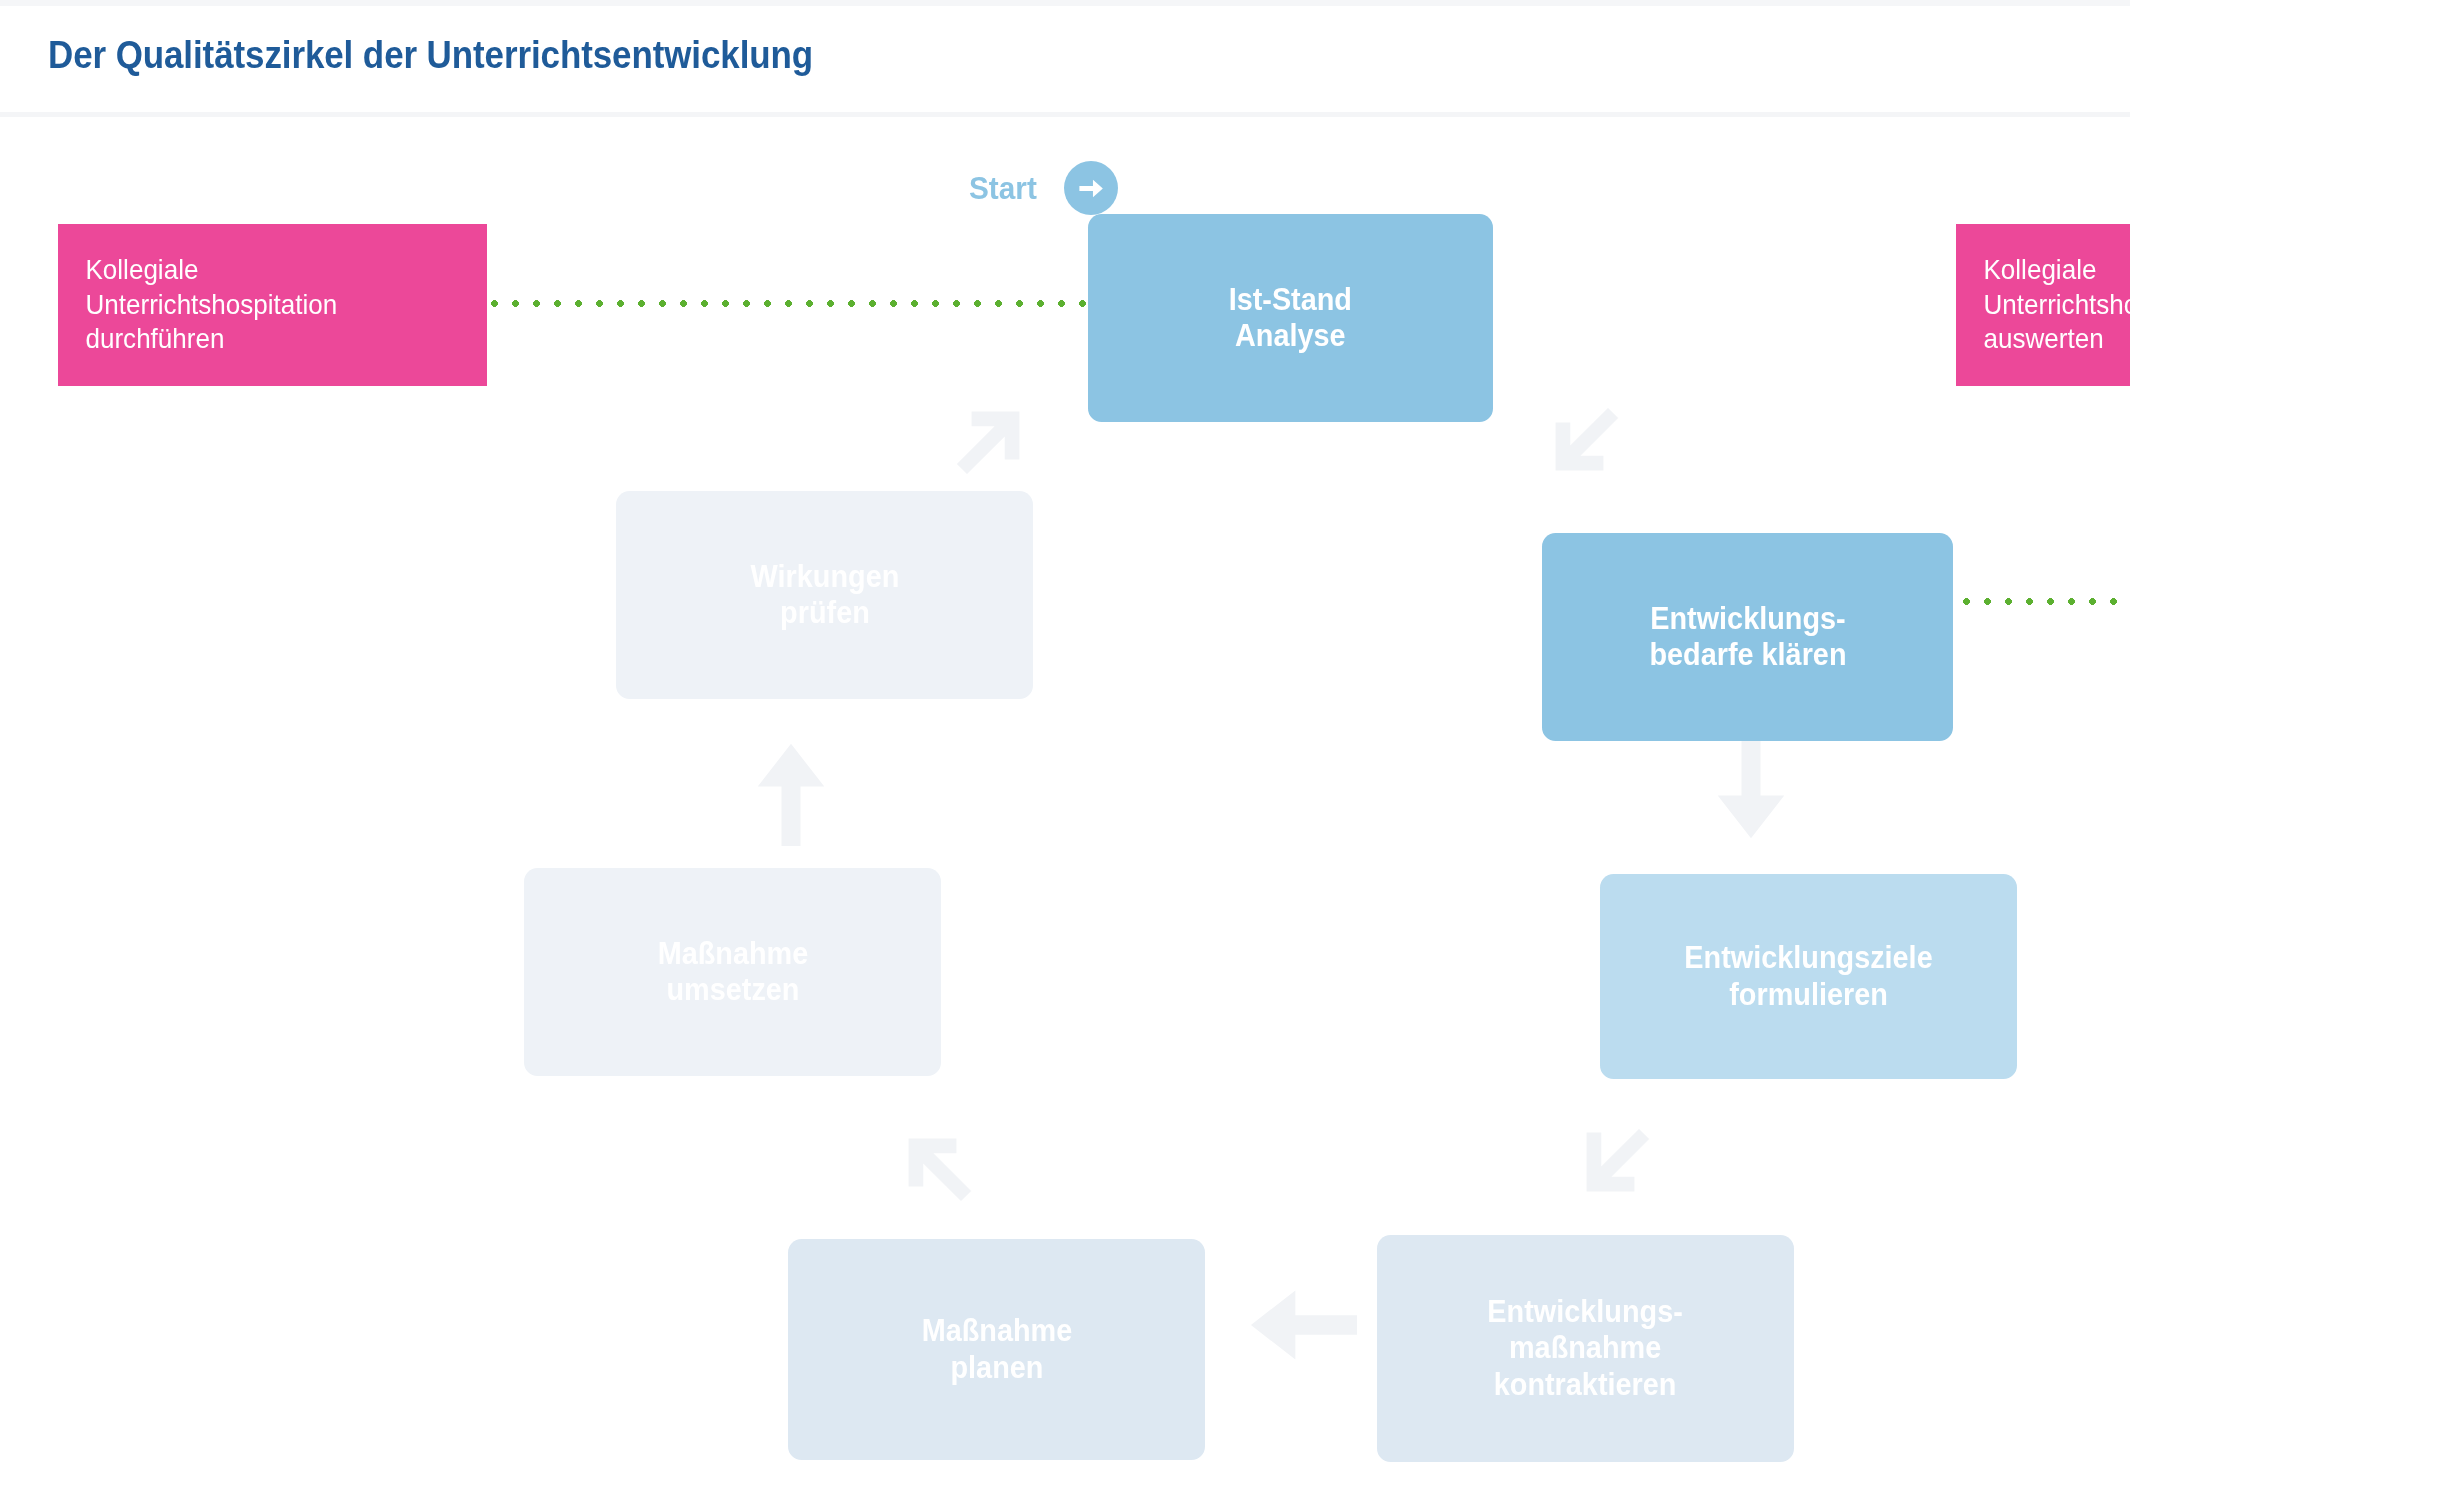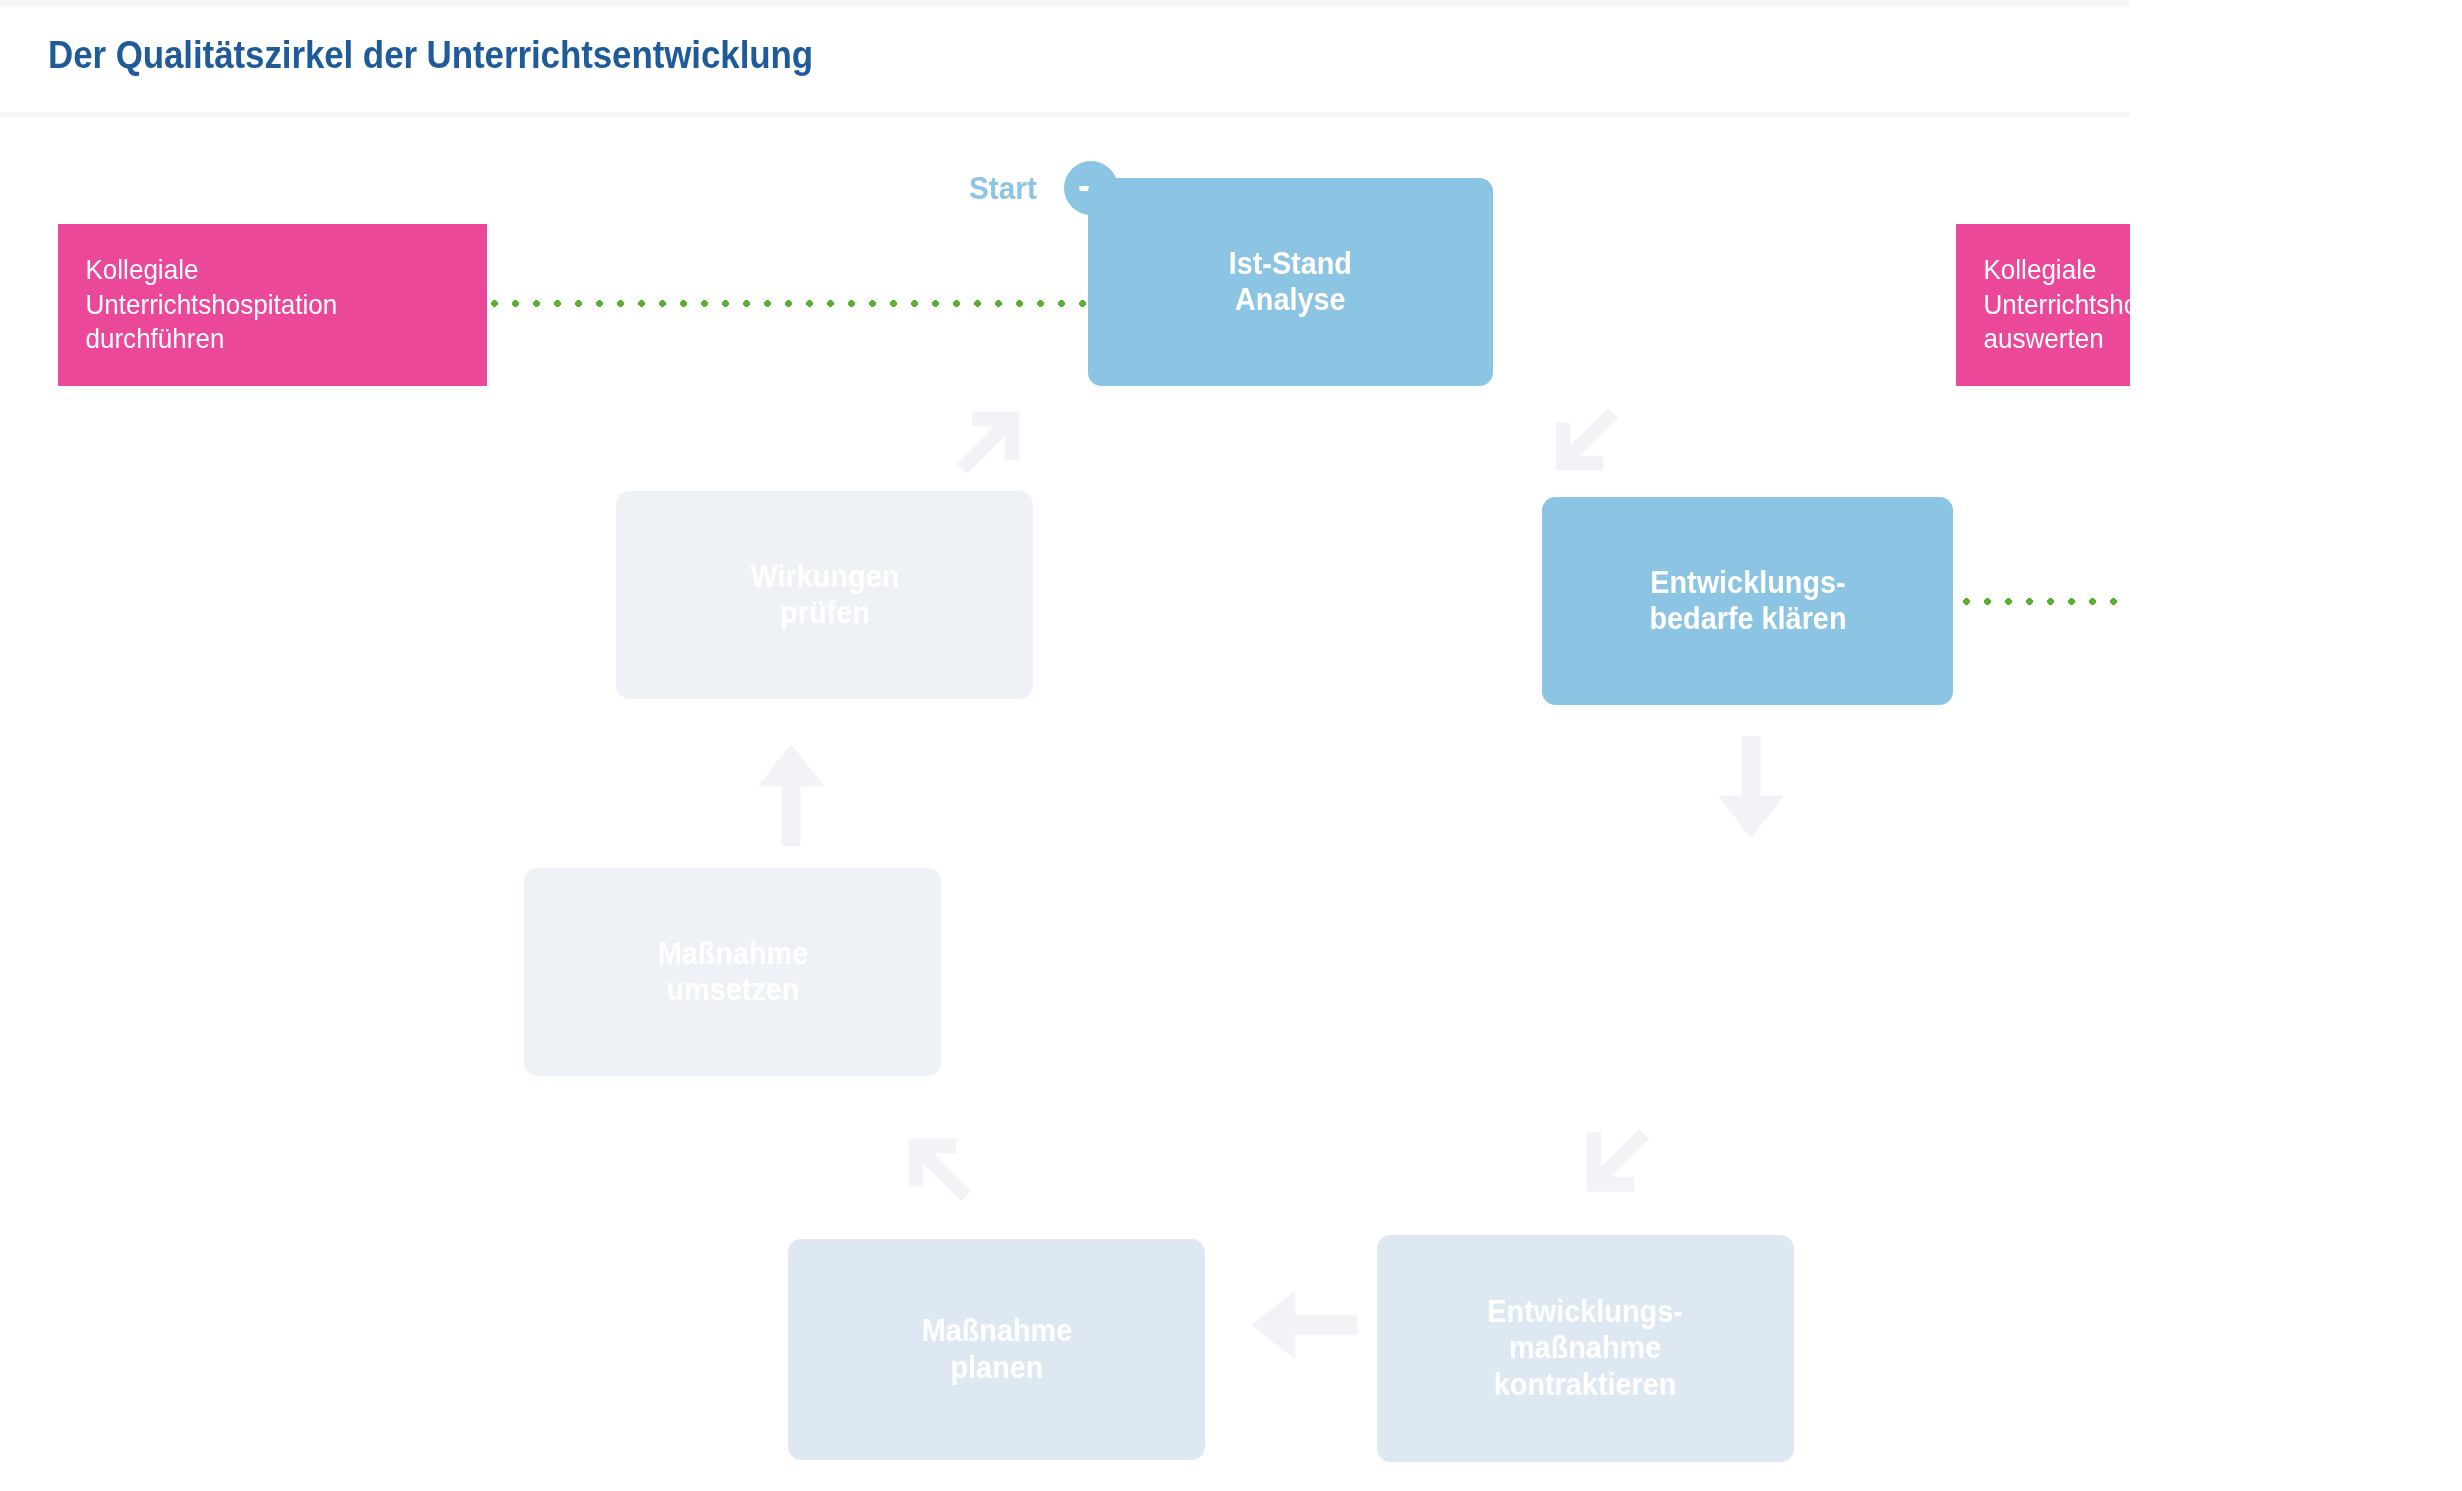--- a/index.html
+++ b/index.html
@@ -67,20 +67,21 @@
   .node .node-label {
     display: block;
     transform: scaleX(0.93);
     white-space: pre-line;
   }
 
   
   .node.blue-strong {
     background: #8cc4e3;
     border-radius: 13.5px;
+    margin-top: 36px;
   }
   .node.blue-mid {
     background: #bbdcef;
     border-radius: 13.5px;
   }
   .node.blue-faint {
     background: #dde8f2;
     border-radius: 13.5px;
   }
   .node.blue-ghost {
@@ -244,20 +245,24 @@
   <div class="node blue-strong" style="left:1088px; top:178px; width:405px; height:208px;">
     <span class="node-label">Ist-Stand
 Analyse</span>
   </div>
 
   <div class="node blue-strong" style="left:1542px; top:497px; width:411px; height:208px;">
     <span class="node-label">Entwicklungs-
 bedarfe klären</span>
   </div>
 
+  <div class="node blue-mid" style="left:1600px; top:874px; width:417px; height:205px;">
+    <span class="node-label">Entwicklungsziele
+formulieren</span>
+  </div>
 
   <div class="node blue-faint" style="left:1377px; top:1235px; width:417px; height:227px;">
     <span class="node-label">Entwicklungs-
 maßnahme
 kontraktieren</span>
   </div>
 
   <div class="node blue-faint" style="left:788px; top:1239px; width:417px; height:221px;">
     <span class="node-label">Maßnahme
 planen</span>

